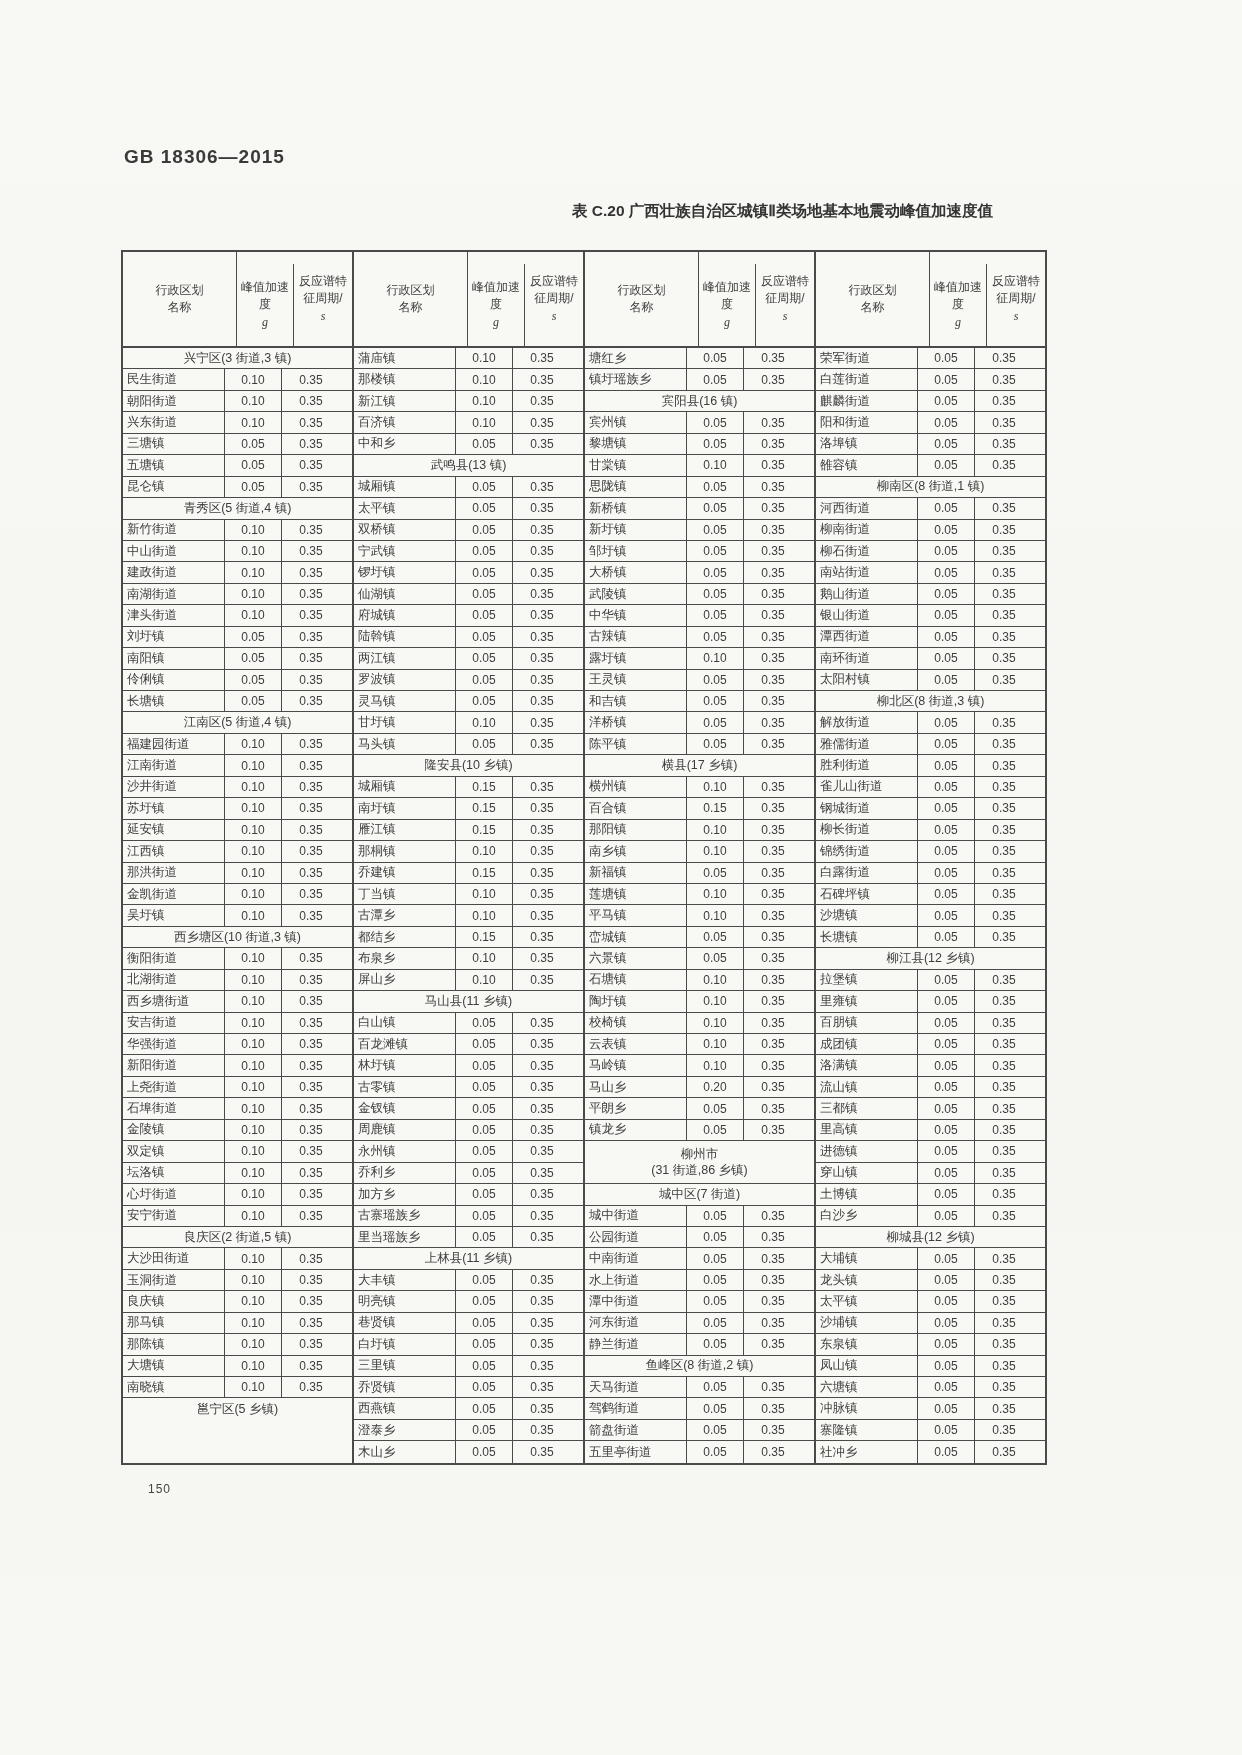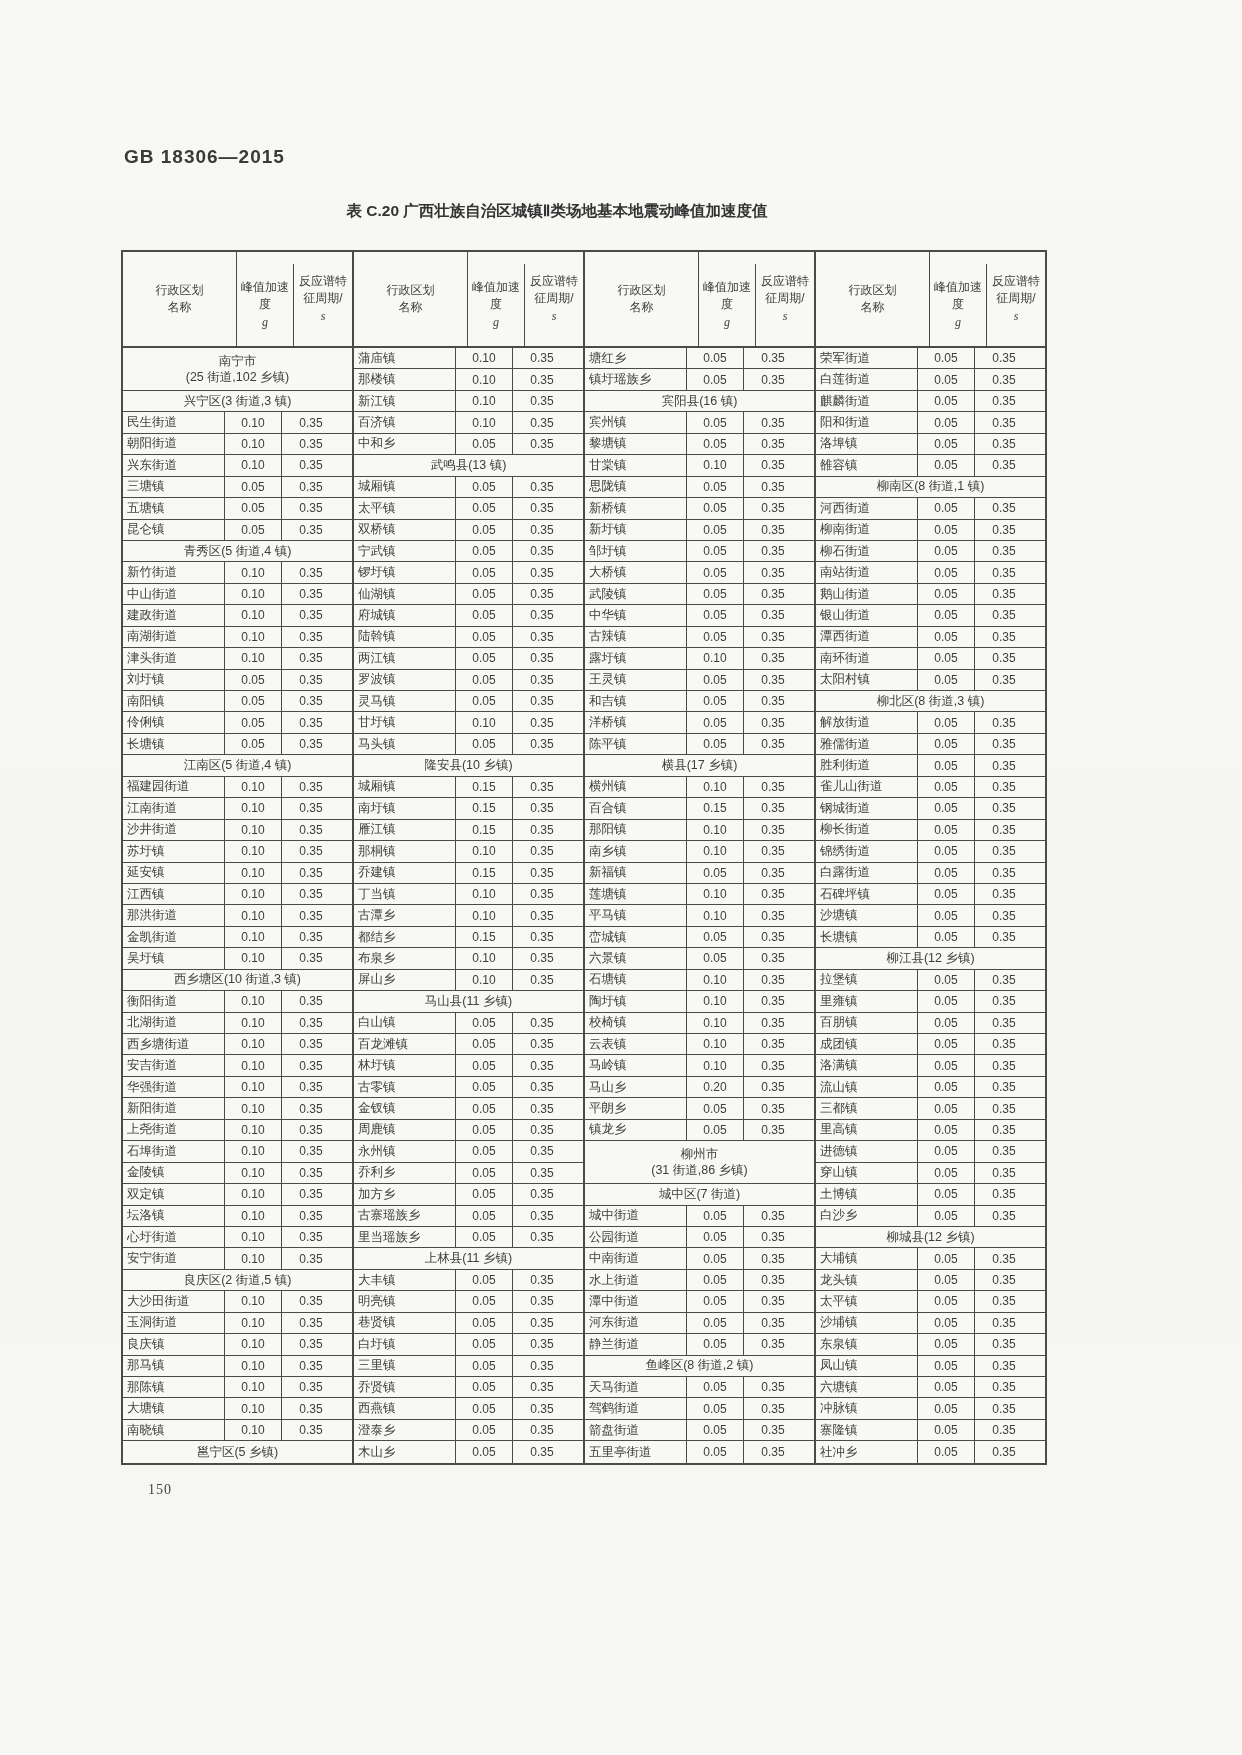--- a/index.html
+++ b/index.html
@@ -12,21 +12,21 @@
     font-family: "Liberation Sans", sans-serif;
     color: #373737;
     overflow: hidden;
   }
   .doc-code {
     position: absolute; left: 124px; top: 146px;
     font-size: 19px; font-weight: bold; letter-spacing: 1px; color:#3a3a3a;
   }
   .table-title {
     position: absolute; left: 121px; top: 198px; width: 872px;
-    text-align: center; font-weight: bold; font-size: 15.5px; line-height: 1.65;
+    text-align: right; font-weight: bold; font-size: 15.5px; line-height: 1.65;
     color:#333;
   }
   .seis-table {
     position: absolute; left: 121px; top: 250px;
     display: flex;
     border: 2px solid #4a4a4a;
     background: #f8f8f5;
   }
   .col-group { display: flex; flex-direction: column; border-right: 2px solid #4a4a4a; }
   .col-group:last-child { border-right: none; }
@@ -48,21 +48,21 @@
     font-size: 12.5px; color:#3d3d3d;
     border-right: 1px solid #4a4a4a;
   }
   .cell.cname { width: 102px; padding-left: 4px; }
   .cell.cnum  { width: 57px;  justify-content: center; font-size: 12px; }
   .cell.cper  { width: 58px;  justify-content: center; font-size: 12px; border-right: none; }
   .cell.cspan { width: 100%; justify-content: center; border-right: none; text-align: right; }
   .span-line { font-size: 12.5px; line-height: 1.3; text-align: center; color:#3d3d3d; }
   .page-number {
     position: absolute; left: 148px; top: 1482px;
-    font-size: 14px; color:#444; letter-spacing: 1px; font-family: Liberation Serif, serif;
+    font-size: 12px; color:#444; letter-spacing: 1px;
   }
 </style>
 </head>
 <body>
 
 <div class="page">
   <div class="doc-code">GB 18306—2015</div>
 
   <div class="table-title">
     <div>表 C.20  广西壮族自治区城镇Ⅱ类场地基本地震动峰值加速度值</div>
@@ -77,24 +77,20 @@
           </div>
           <div class="hcell haccel">
             <div>峰值加速度</div>
             <div class="unit">g</div>
           </div>
           <div class="hcell hper">
             <div>反应谱特征周期/</div>
             <div class="unit">s</div>
           </div>
         </div>
-        <div class="trow span2">
-          <div class="span-line">南宁市</div>
-          <div class="span-line">(25 街道,102 乡镇)</div>
-        </div>
         <div class="trow">
           <div class="cell cspan">兴宁区(3 街道,3 镇)</div>
         </div>
         <div class="trow">
           <div class="cell cname">民生街道</div>
           <div class="cell cnum">0.10</div>
           <div class="cell cper">0.35</div>
         </div>
         <div class="trow">
           <div class="cell cname">朝阳街道</div>

